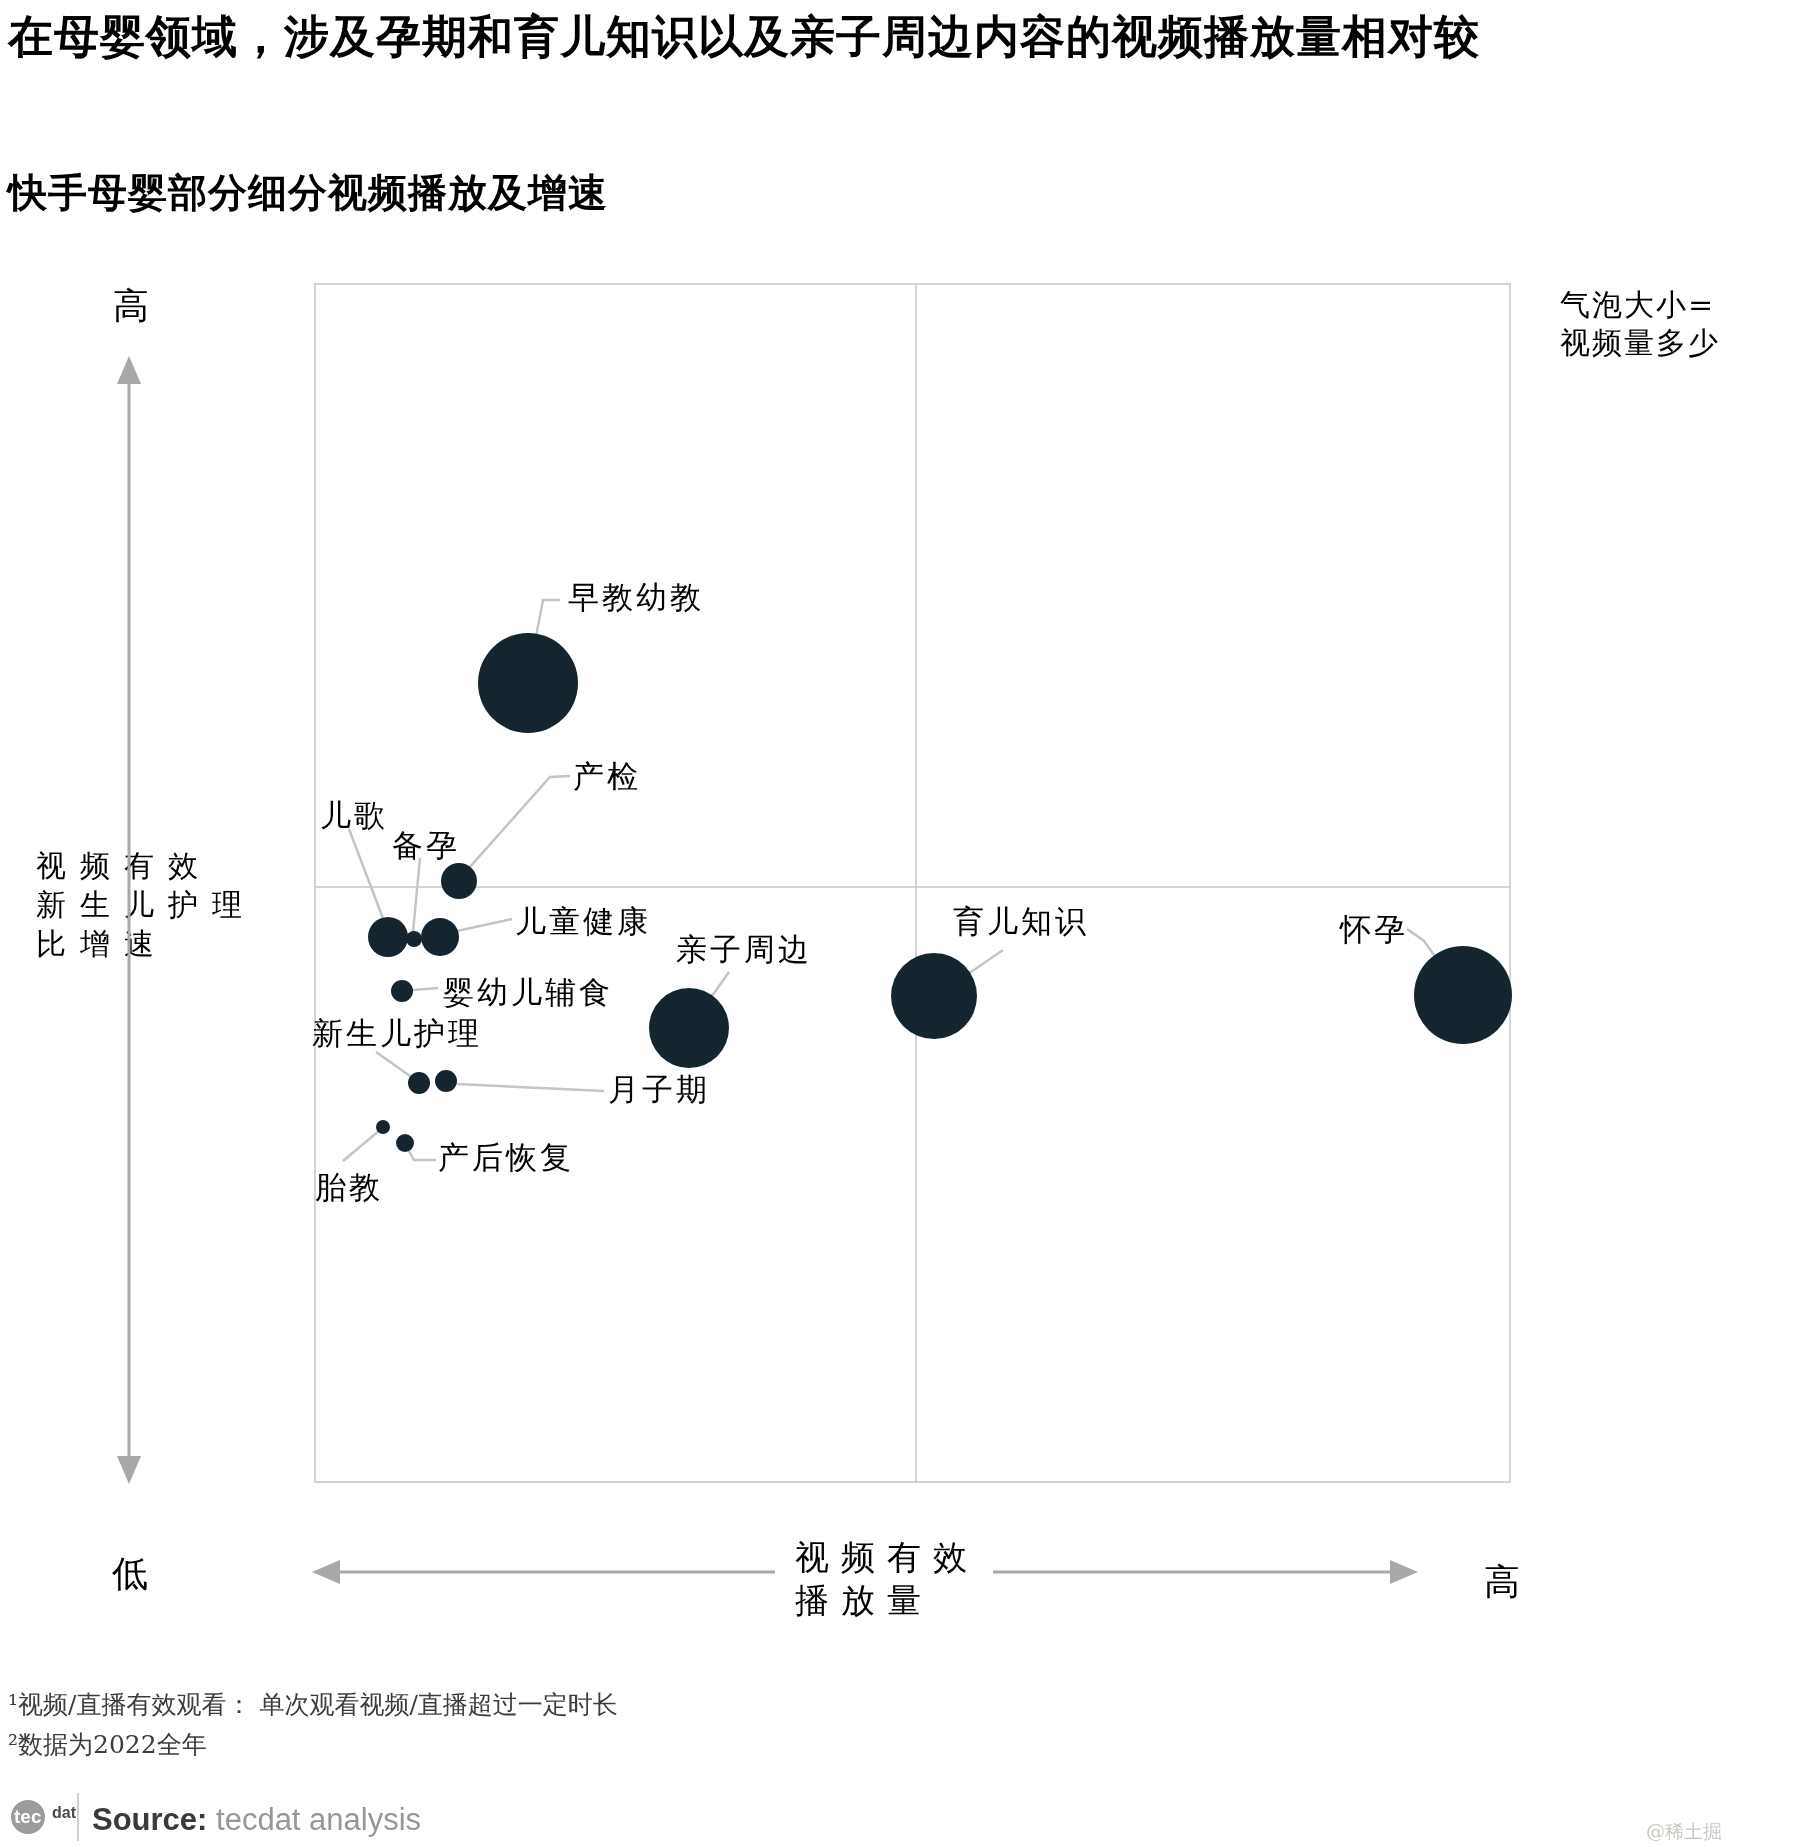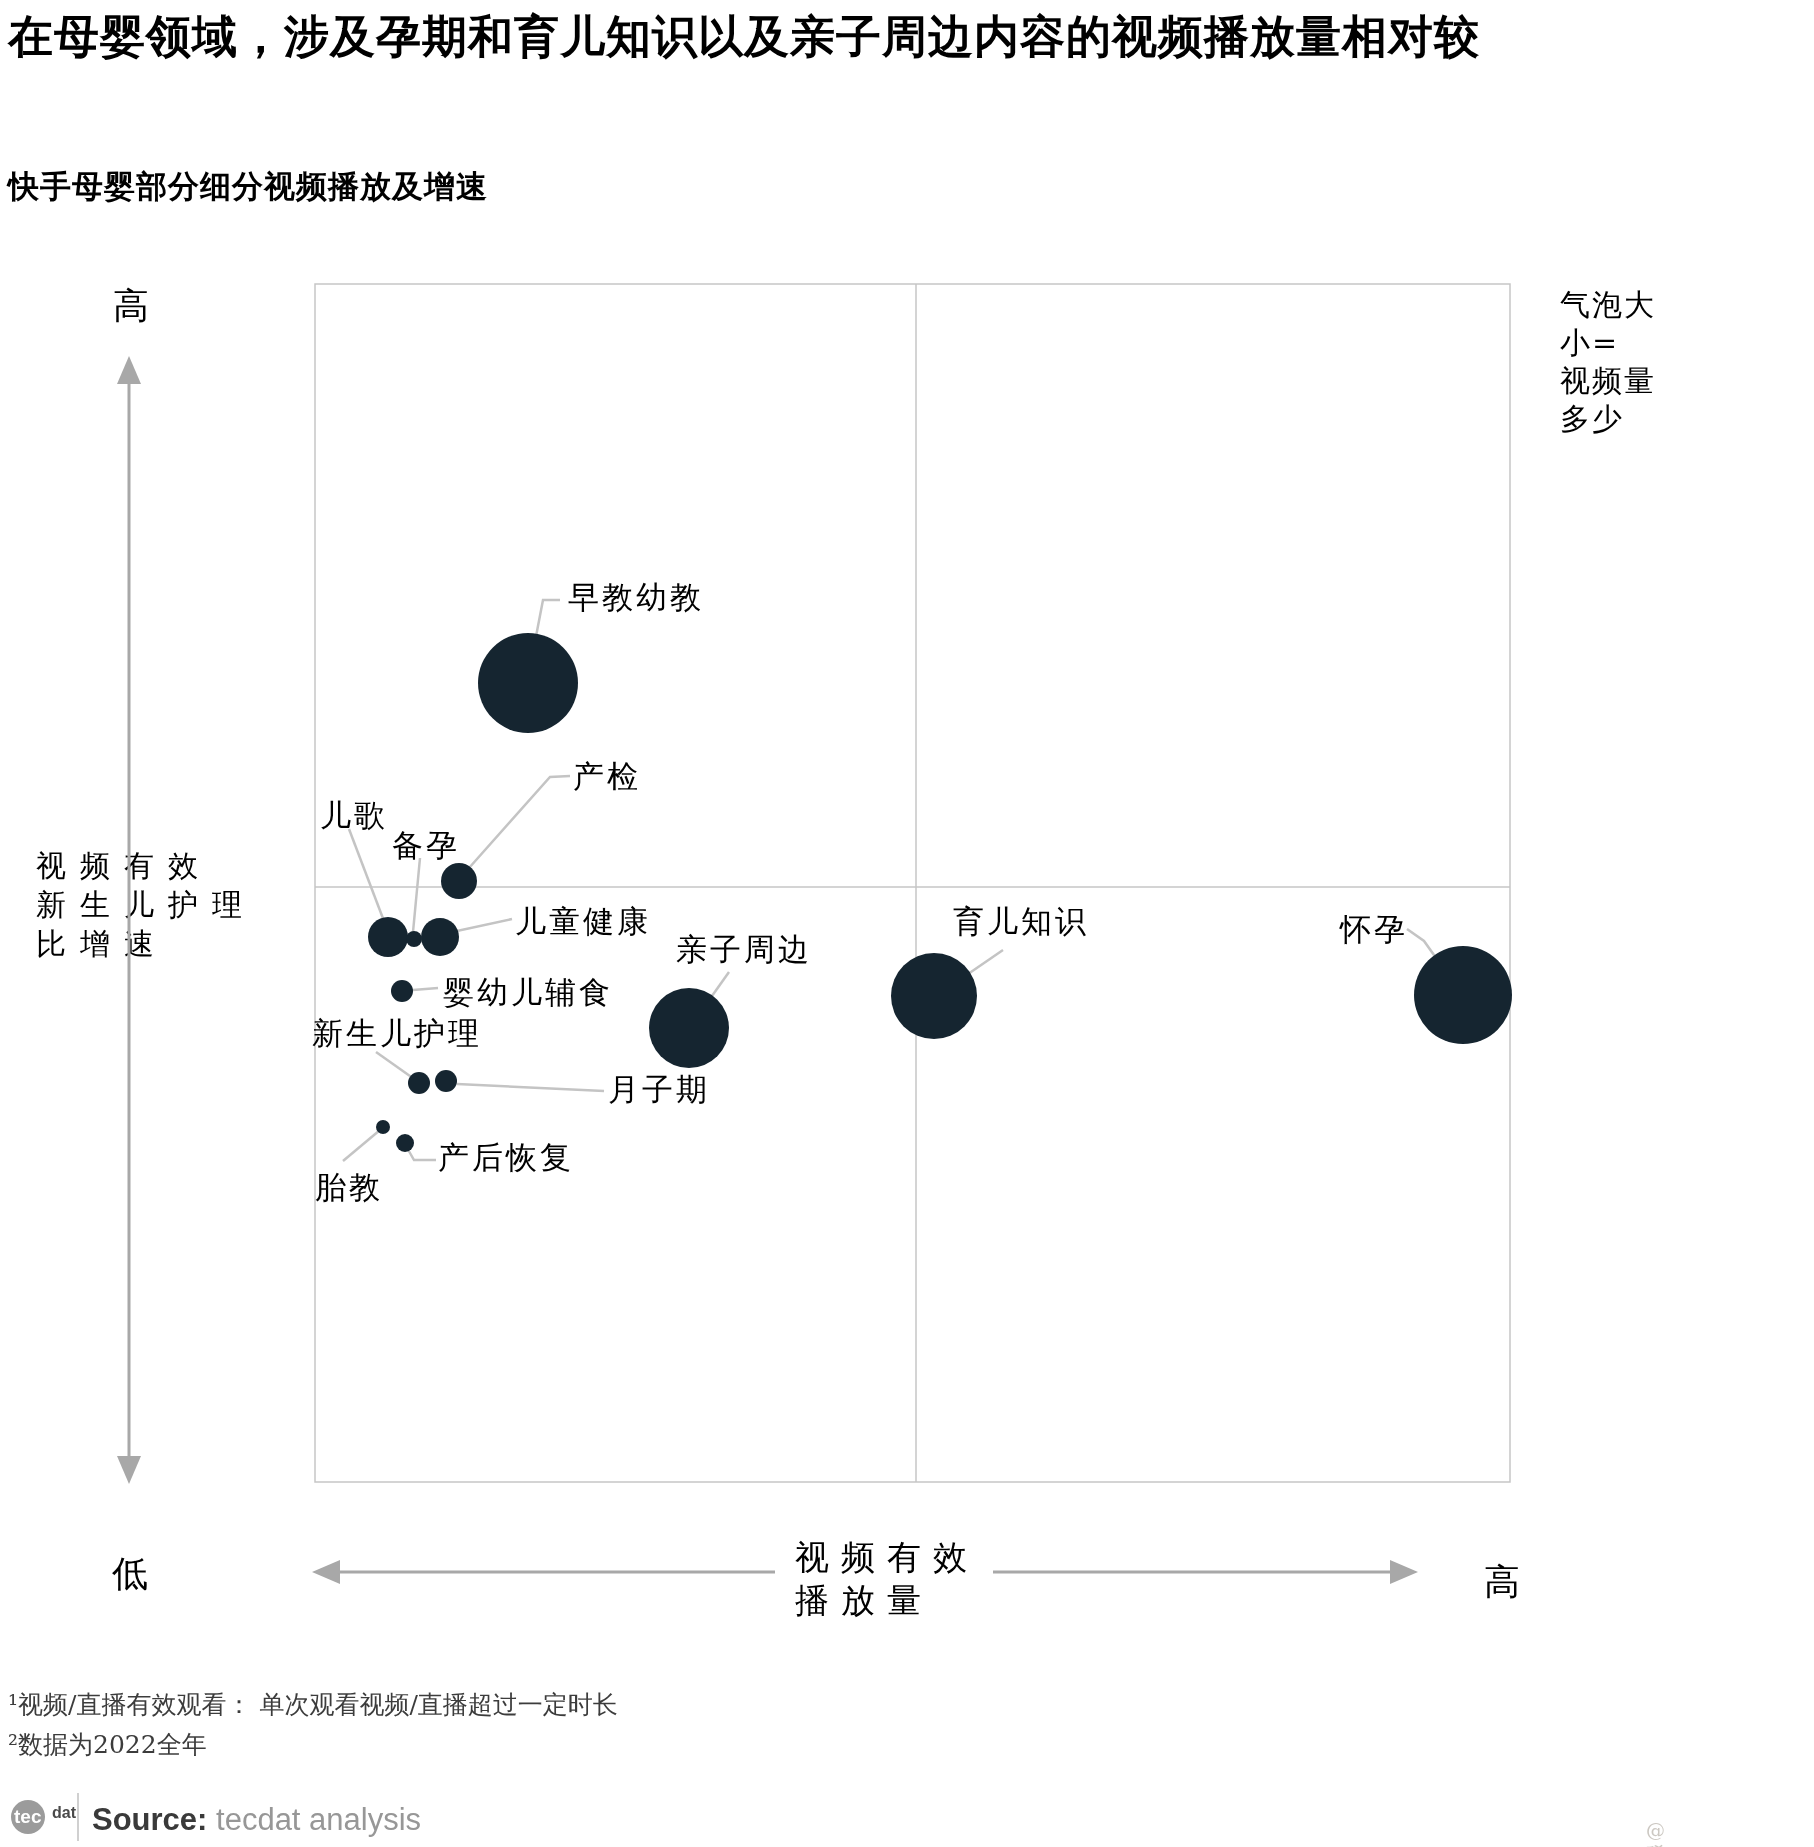--- a/index.html
+++ b/index.html
@@ -1,20 +1,20 @@
 <!DOCTYPE html>
 <html><head>
 <meta charset="utf-8">
 <style>
   html,body{margin:0;padding:0;background:#ffffff;}
   #canvas{position:relative;width:1678px;height:1847px;background:#ffffff;overflow:hidden;
-          font-family:"DejaVu Serif","Liberation Serif",serif;color:#000;}
+          font-family:"DejaVu Serif","Liberation Serif",serif;color:#000;padding-left:44px;}
   .abs{position:absolute;}
   .title{left:8px;top:8px;width:1790px;font-size:45px;font-weight:bold;line-height:58px;letter-spacing:1px;}
-  .subtitle{left:8px;top:166px;font-size:31px;font-weight:bold;letter-spacing:1px;}
+  .subtitle{left:8px;top:166px;font-size:39px;font-weight:bold;letter-spacing:1px;}
   .legend{left:1560px;top:286px;font-size:30px;line-height:38px;letter-spacing:2px;}
   .axis-end{font-size:36px;}
   .y-axis-title{left:36px;top:846px;font-size:30px;line-height:39px;letter-spacing:14px;}
   .x-axis-title{left:795px;top:1536px;font-size:34px;line-height:43px;letter-spacing:12px;}
   .footnote{left:8px;font-size:25px;color:#3c3c3c;font-family:"DejaVu Serif","Liberation Serif",serif;}
   .source-row{left:92px;top:1802px;font-size:31px;font-family:"Liberation Sans","DejaVu Sans",sans-serif;}
   .source-label{font-weight:bold;color:#3a3a3a;text-align:center;}
   .source-value{color:#979797;}
   .logo-dat{position:absolute;left:52px;top:1804px;font-size:16px;font-weight:bold;color:#4a4a4a;
             font-family:"Liberation Sans","DejaVu Sans",sans-serif;}

